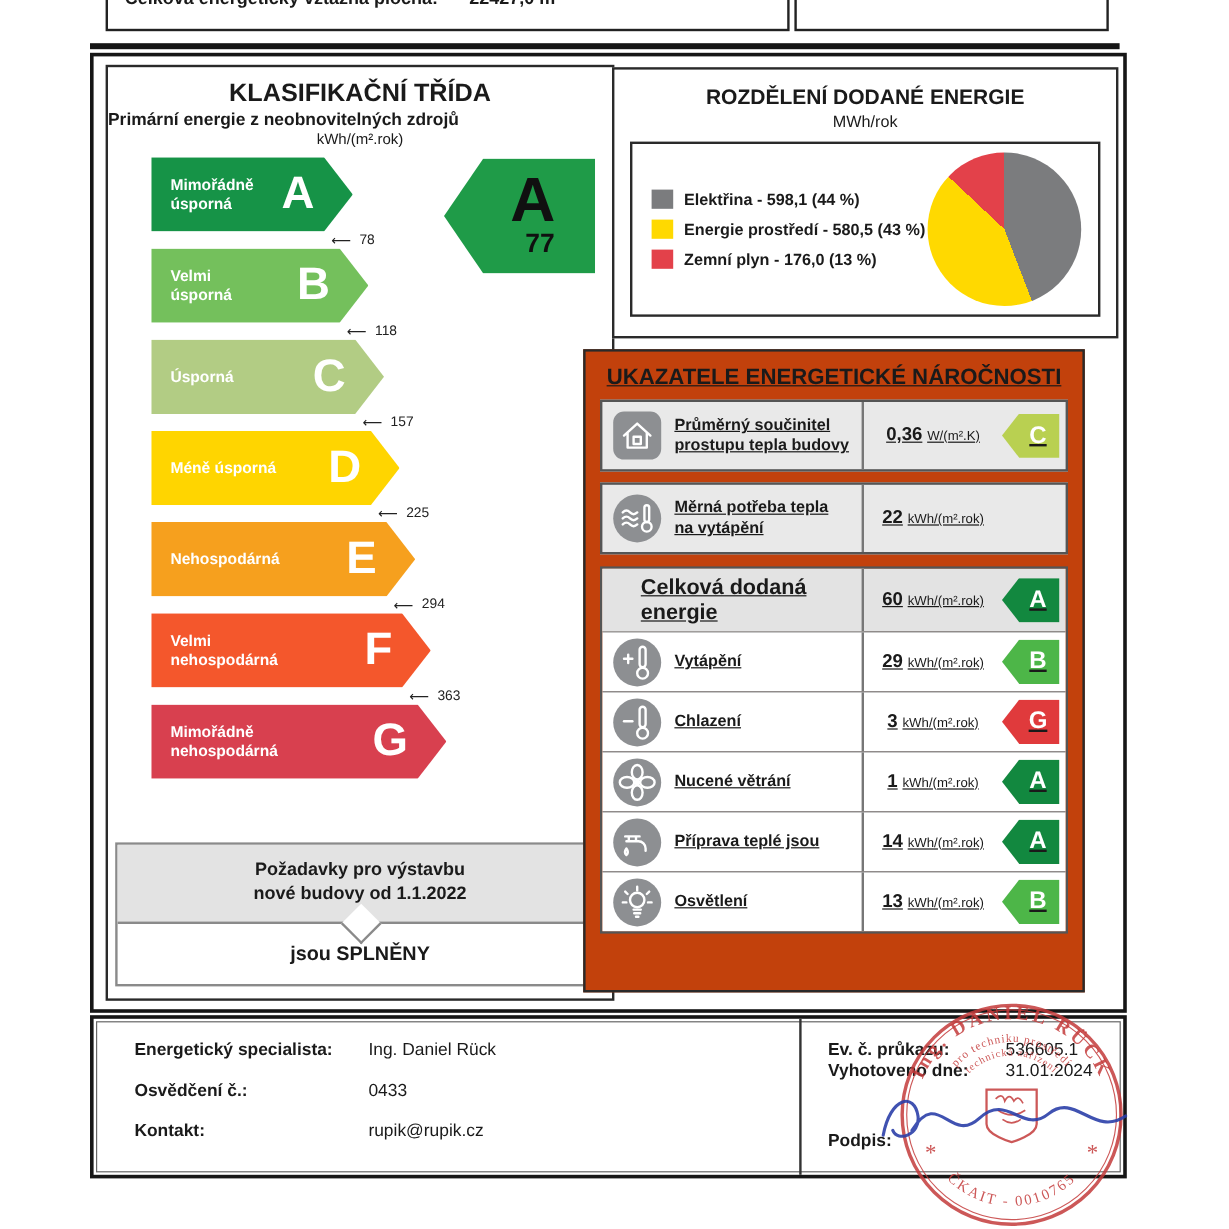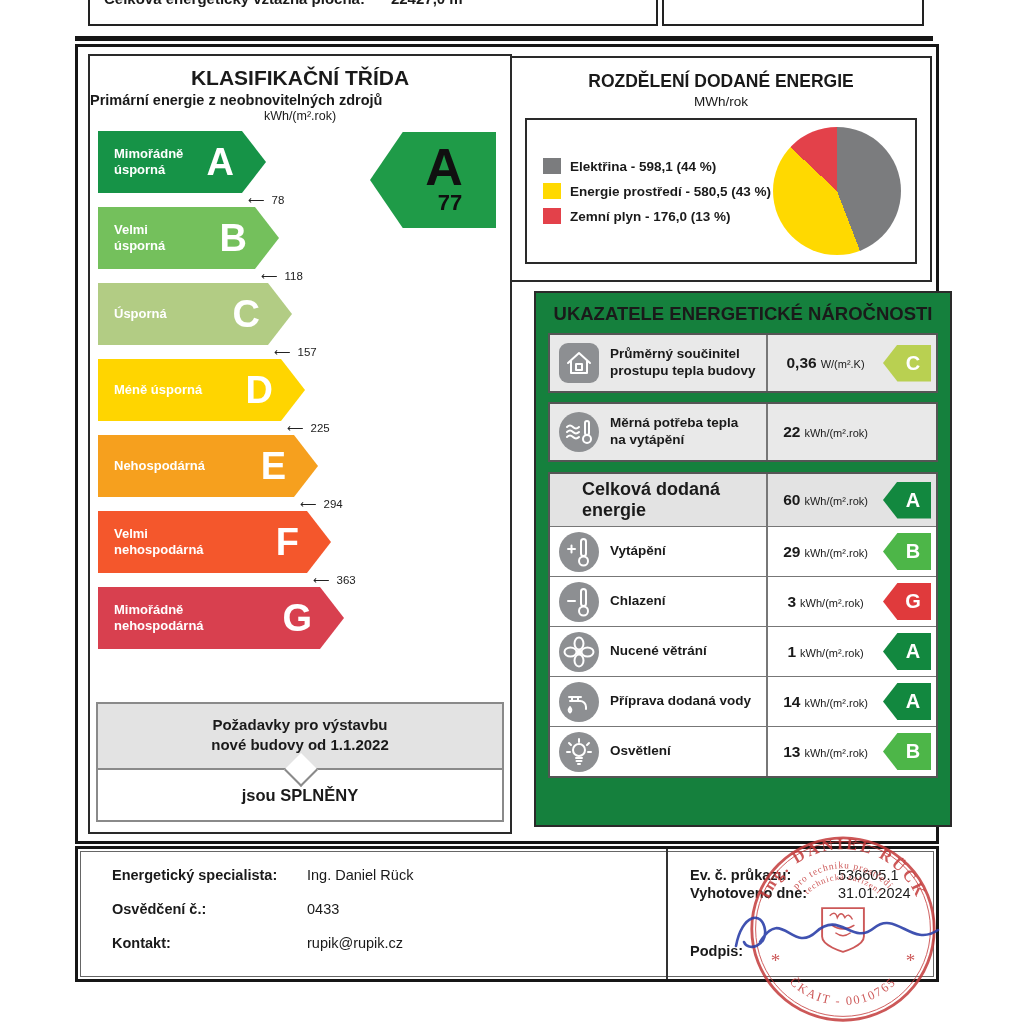--- a/index.html
+++ b/index.html
@@ -14,21 +14,21 @@
   .top-box-right{position:absolute;left:587px;top:-14px;width:258px;height:36px;border:2px solid #222;background:#fff;}
 
   
   .main-frame{position:absolute;left:75px;top:44px;width:858px;height:794px;border:3px solid #161616;background:#fff;}
 
   
   .left-panel{position:absolute;left:10px;top:7px;width:420px;height:776px;border:2px solid #2a2a2a;background:#fff;}
   .lp-title{margin-top:10px;text-align:center;font-size:21px;font-weight:bold;}
   .lp-sub{font-size:14.5px;font-weight:bold;margin-top:2px;}
   .lp-unit{text-align:center;font-size:12.5px;margin-top:1px;}
-  .bars{position:relative;margin-top:8px;padding:0 8px;}
+  .bars{position:relative;margin-top:8px;padding:0 8px;margin-left:28px;}
   .class-bar{position:relative;height:62px;color:#fff;
     clip-path:polygon(0 0, calc(100% - 24px) 0, 100% 50%, calc(100% - 24px) 100%, 0 100%);}
   .class-bar .lbl{position:absolute;left:16px;top:50%;transform:translateY(-50%);
     font-size:13px;font-weight:bold;line-height:1.2;white-space:pre-line;}
   .class-bar .ltr{position:absolute;right:32px;top:50%;transform:translateY(-50%);
     font-size:38px;font-weight:bold;}
   .boundary{height:14px;display:flex;align-items:center;gap:7px;font-size:11.5px;color:#222;}
   .boundary .num{font-weight:normal;}
   .rating-arrow{position:absolute;right:14px;top:76px;width:126px;height:96px;
     clip-path:polygon(0 50%, 26% 0, 100% 0, 100% 100%, 26% 100%);
@@ -47,21 +47,21 @@
   .pp-title{margin-top:13px;text-align:center;font-size:17.5px;font-weight:bold;}
   .pp-unit{text-align:center;font-size:13.5px;margin-top:2px;}
   .pp-box{margin:9px 13px 0 13px;height:142px;border:2px solid #2a2a2a;display:flex;align-items:center;}
   .legend{padding-left:16px;display:flex;flex-direction:column;gap:9px;}
   .legend-row{display:flex;align-items:center;gap:9px;}
   .swatch{width:18px;height:16px;flex:0 0 auto;}
   .legend-label{font-size:13.5px;font-weight:bold;white-space:nowrap;}
   .pie{width:128px;height:128px;border-radius:50%;margin-left:auto;margin-right:14px;flex:0 0 auto;}
 
   
-  .ind-panel{position:absolute;left:456px;top:244px;width:418px;height:536px;border:2px solid #2a2a2a;background:#15803d;box-sizing:border-box;}
+  .ind-panel{position:absolute;left:408px;top:244px;width:418px;height:536px;border:2px solid #2a2a2a;background:#c2410c;box-sizing:border-box;text-decoration:underline;}
   .ind-title{margin-top:10px;text-align:center;font-size:18.5px;font-weight:bold;}
   .ind-box{margin:0 12px;border:2px solid #555;background:#e9e9e9;height:56px;display:flex;align-items:center;box-sizing:content-box;}
   .ind-box.first{margin-top:8px;}
   .ind-box + .ind-box{margin-top:9px;}
   .ind-table{margin:10px 12px 0 12px;border:2px solid #555;}
   .ind-row{display:flex;align-items:center;height:49px;border-top:1.5px solid #777;background:#fff;}
   .ind-row.header{height:52px;background:#e3e3e3;border-top:none;}
   .cell-left{display:flex;align-items:center;width:56.5%;height:100%;border-right:2px solid #777;box-sizing:border-box;}
   .icon-wrap{width:42px;height:42px;margin-left:8px;flex:0 0 auto;display:flex;align-items:center;justify-content:center;}
   .row-label{margin-left:10px;font-size:13.5px;font-weight:bold;line-height:1.25;white-space:pre-line;}
@@ -330,21 +330,21 @@
 
         <div class="ind-row">
           <div class="cell-left">
             <span class="icon-wrap">
               <svg width="42" height="42" viewBox="0 0 42 42">
                   <circle class="gray-circle" cx="21" cy="21" r="20"></circle>
                   <path class="ico" d="M12 20 h10 a6 6 0 0 1 6 6 v2 M14 20 v-4 h6 v4 M11 16 h12"></path>
                   <path class="ico" d="M12 26 q2.5 3.5 0 5.5 q-2.5 -2 0 -5.5 z"></path>
                 </svg>
             </span>
-            <span class="row-label">Příprava dodaná vody</span>
+            <span class="row-label">Příprava teplé jsou</span>
           </div>
           <div class="cell-value">
               <span class="val-num">14</span>
               <span class="val-unit">kWh/(m².rok)</span>
             </div>
           <div class="badge" style="background: rgb(18, 136, 63);">
               <span>A</span>
             </div>
         </div>
 

